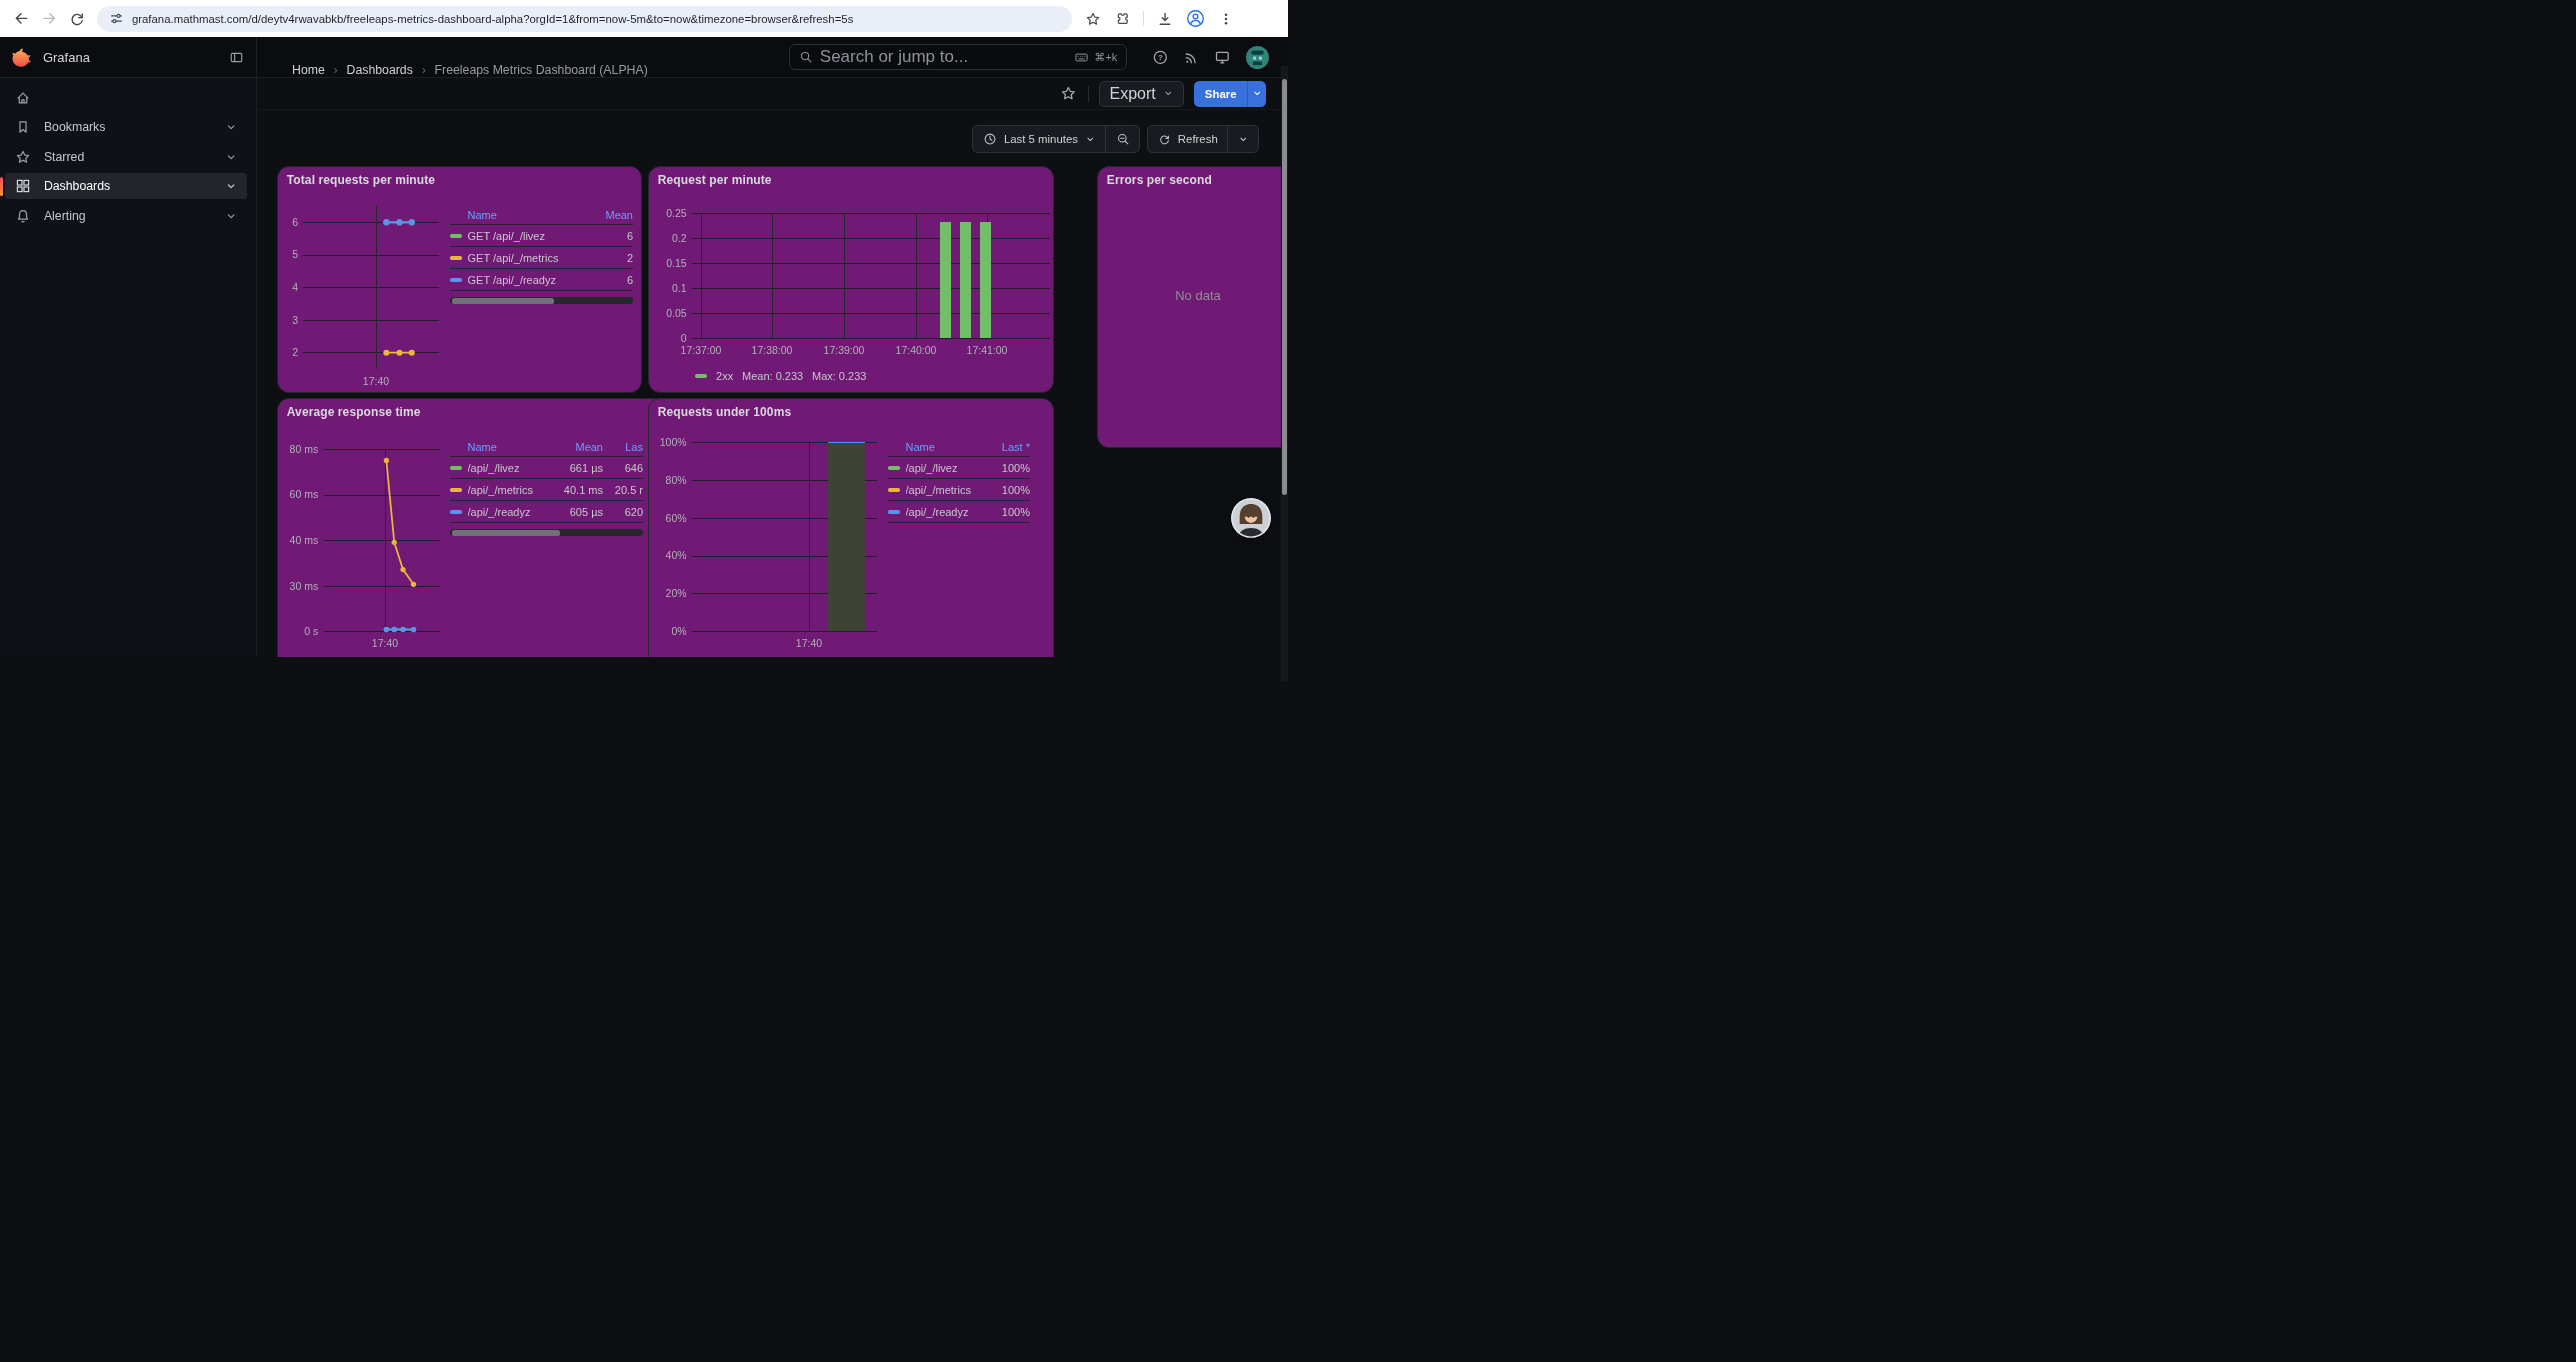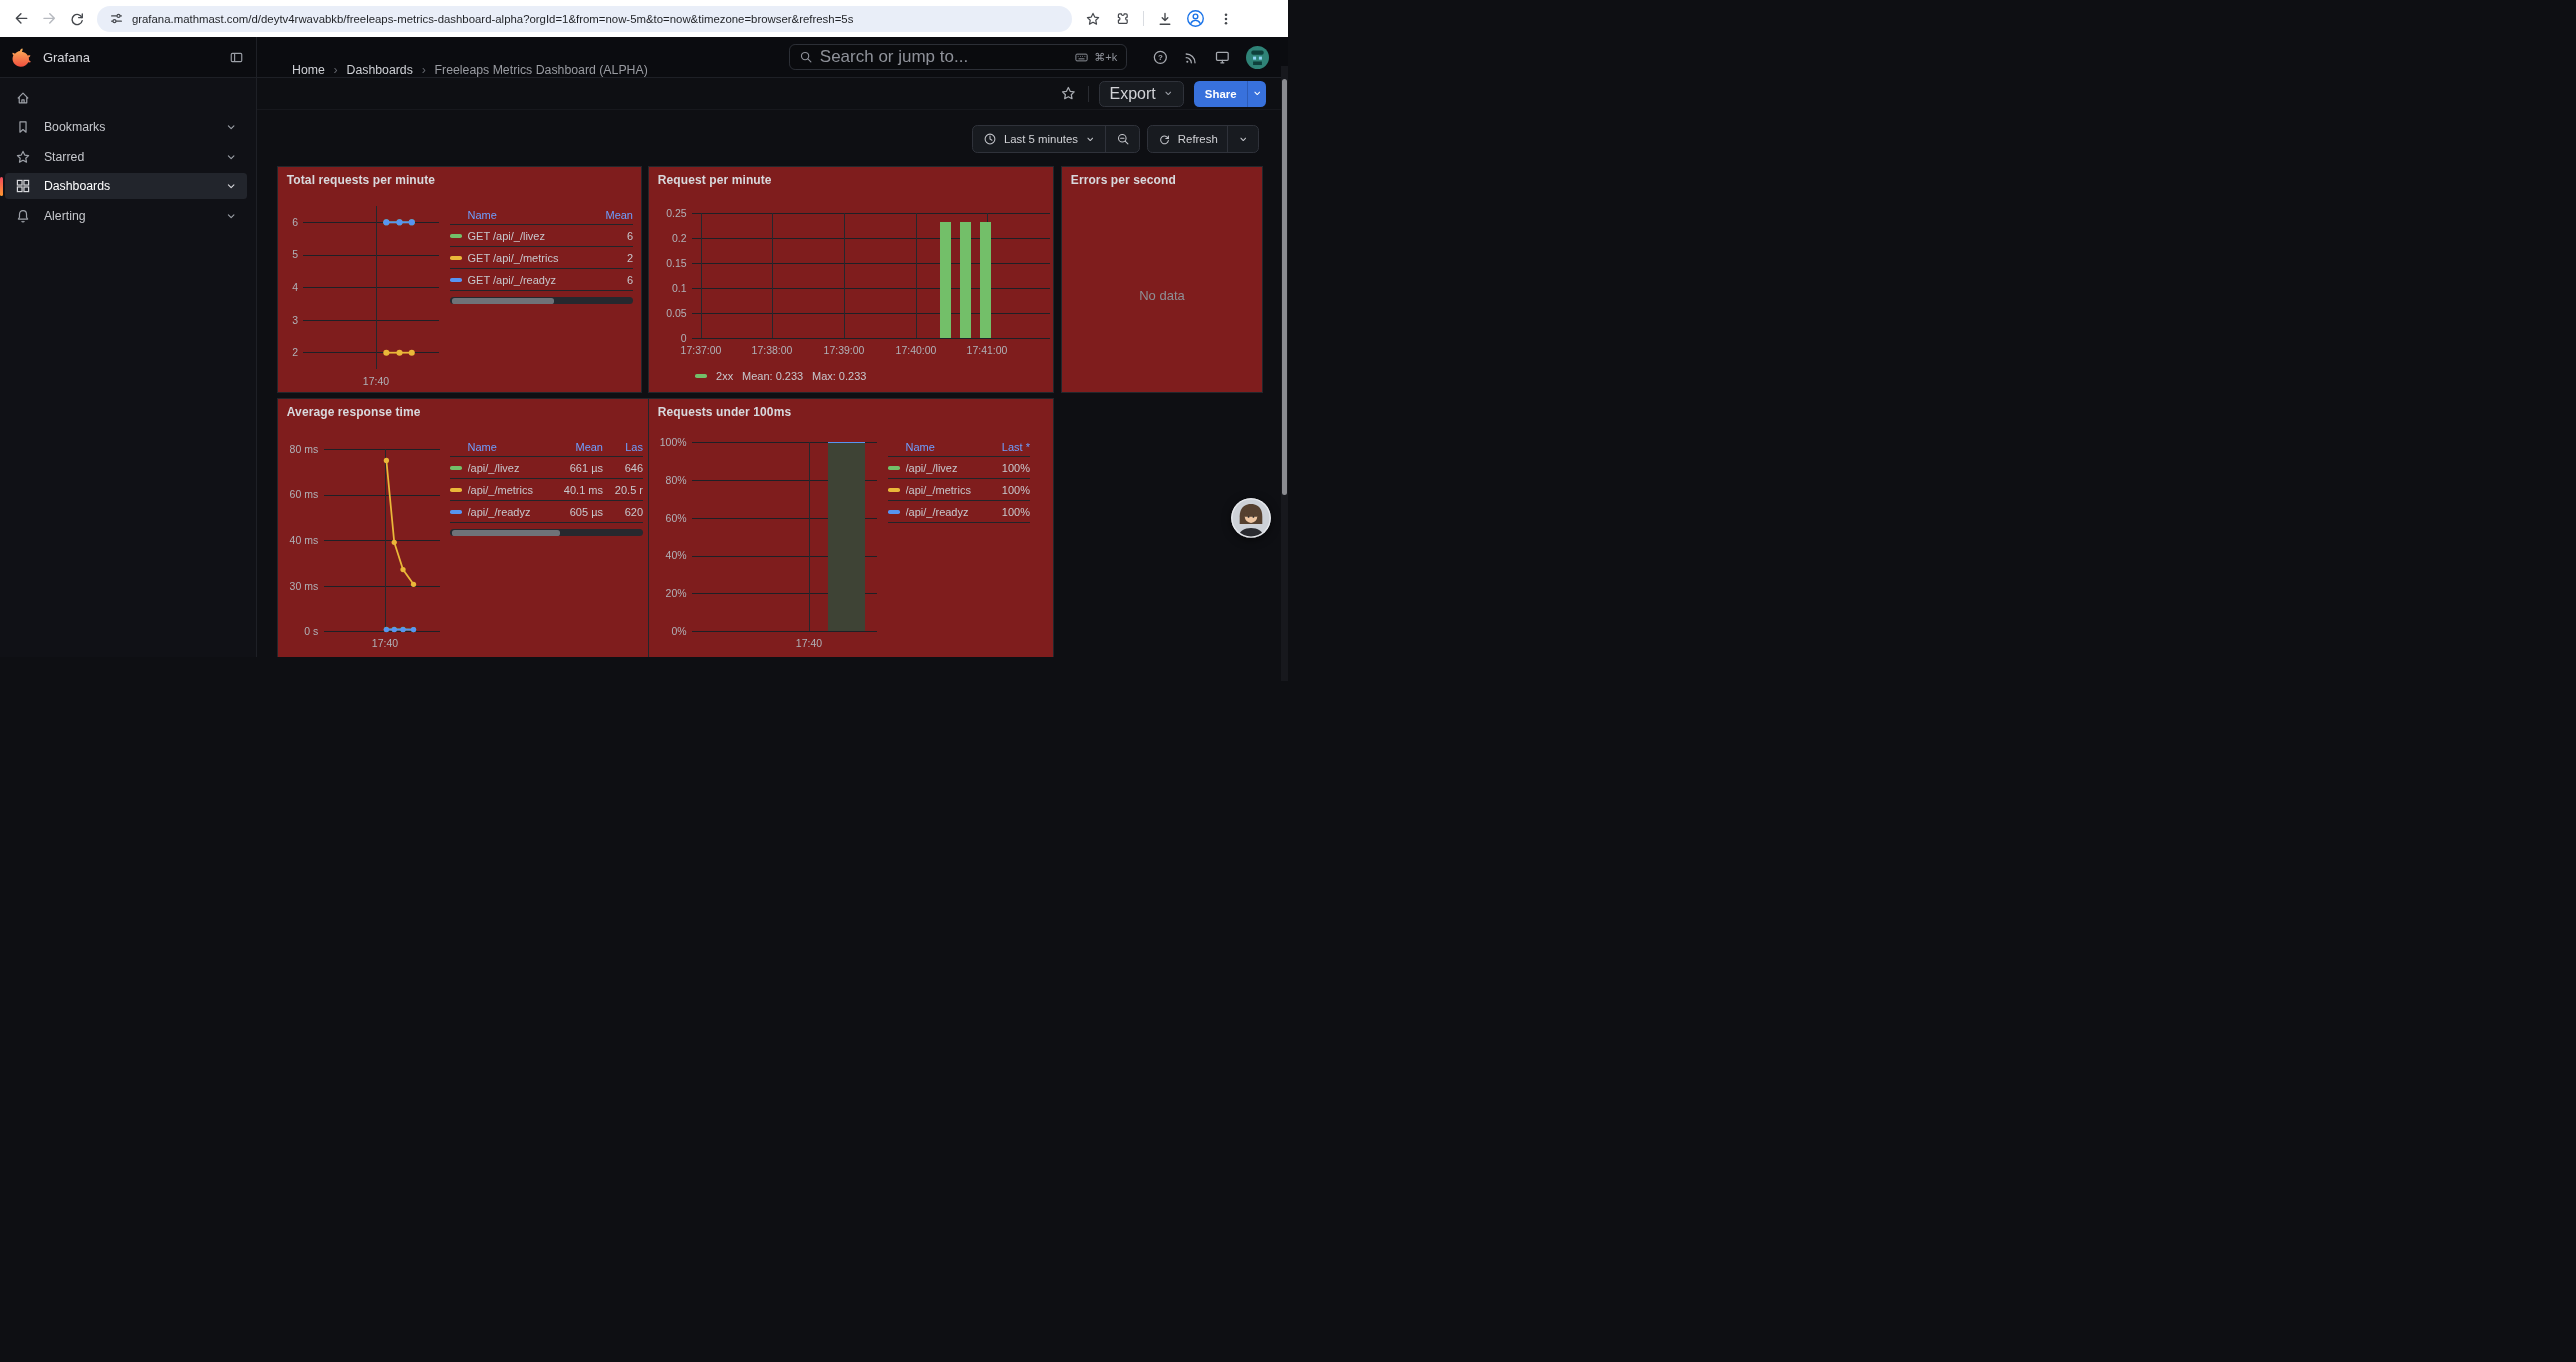--- a/index.html
+++ b/index.html
@@ -54,21 +54,21 @@
   .share-chev{width:19px;height:26px;display:flex;align-items:center;justify-content:center;background:#3871dc;border-left:0.9px solid #2c5cb8;border-radius:0 5.3px 5.3px 0;color:#fff}
 
   .canvas{position:relative;flex:1;overflow:hidden}
   .timebar{position:absolute;top:15px;right:29px;display:flex;gap:7px}
   .tgroup{display:flex;height:28px;background:#181b20;border:0.9px solid #2f323a;border-radius:5.3px;overflow:hidden}
   .tbtn{display:flex;align-items:center;gap:7px;padding:0 9.6px;color:#d2d3d7;font-size:11.4px}
   .tbtn + .tbtn{border-left:0.9px solid #2f323a}
   .tbtn .ic{color:#c3c5ca}
 
   
-  .panel{position:absolute;background:#7f1d1d;border:0.9px solid #23262b;border-radius:0;overflow:hidden}
+  .panel{position:absolute;background:#701a75;border:0.9px solid #23262b;border-radius:12px;overflow:hidden}
   .panel-title{position:absolute;top:6.1px;left:8.8px;font-size:12px;font-weight:600;color:#d8d9dd;letter-spacing:0.1px}
   .chart{position:absolute;inset:0}
   .gridline-h{position:absolute;height:0.9px;background:#1e2026}
   .gridline-v{position:absolute;width:0.9px;background:#25272d}
   .tick-y{position:absolute;width:42px;text-align:right;font-size:10.5px;color:#b0b2b8}
   .tick-x{position:absolute;width:70px;text-align:center;font-size:10.5px;color:#b0b2b8}
   .bar{position:absolute}
   .series-svg{position:absolute;overflow:visible}
 
   .legend{position:absolute;font-size:11px;color:#c7c8cd}
@@ -450,21 +450,21 @@
               <div class="bar" style="left: 331px; top: 55px; width: 11.4px; height: 116px; background: rgb(115, 191, 105);"></div>
             </div>
           <div class="p2-legend">
             <span class="sw" style="background: rgb(115, 191, 105);"></span>
             <span>2xx</span>
             <span>Mean: 0.233</span>
             <span>Max: 0.233</span>
           </div>
         </div>
 
-        <div class="panel" style="left:804px;top:56px;width:202px;height:227px">
+        <div class="panel" style="left:840px;top:56px;width:202px;height:282px">
           <div class="panel-title">Errors per second</div>
           <div class="no-data">No data</div>
         </div>
 
         <div class="panel" style="left:20px;top:288px;width:430px;height:289px">
           <div class="panel-title">Average response time</div>
           <div class="chart">
               <div class="gridline-h" style="left: 46px; top: 50px; width: 116px;"></div>
               <div class="tick-y" style="left: -1.8px; top: 44px;">80 ms</div>
               <div class="gridline-h" style="left: 46px; top: 96px; width: 116px;"></div>

